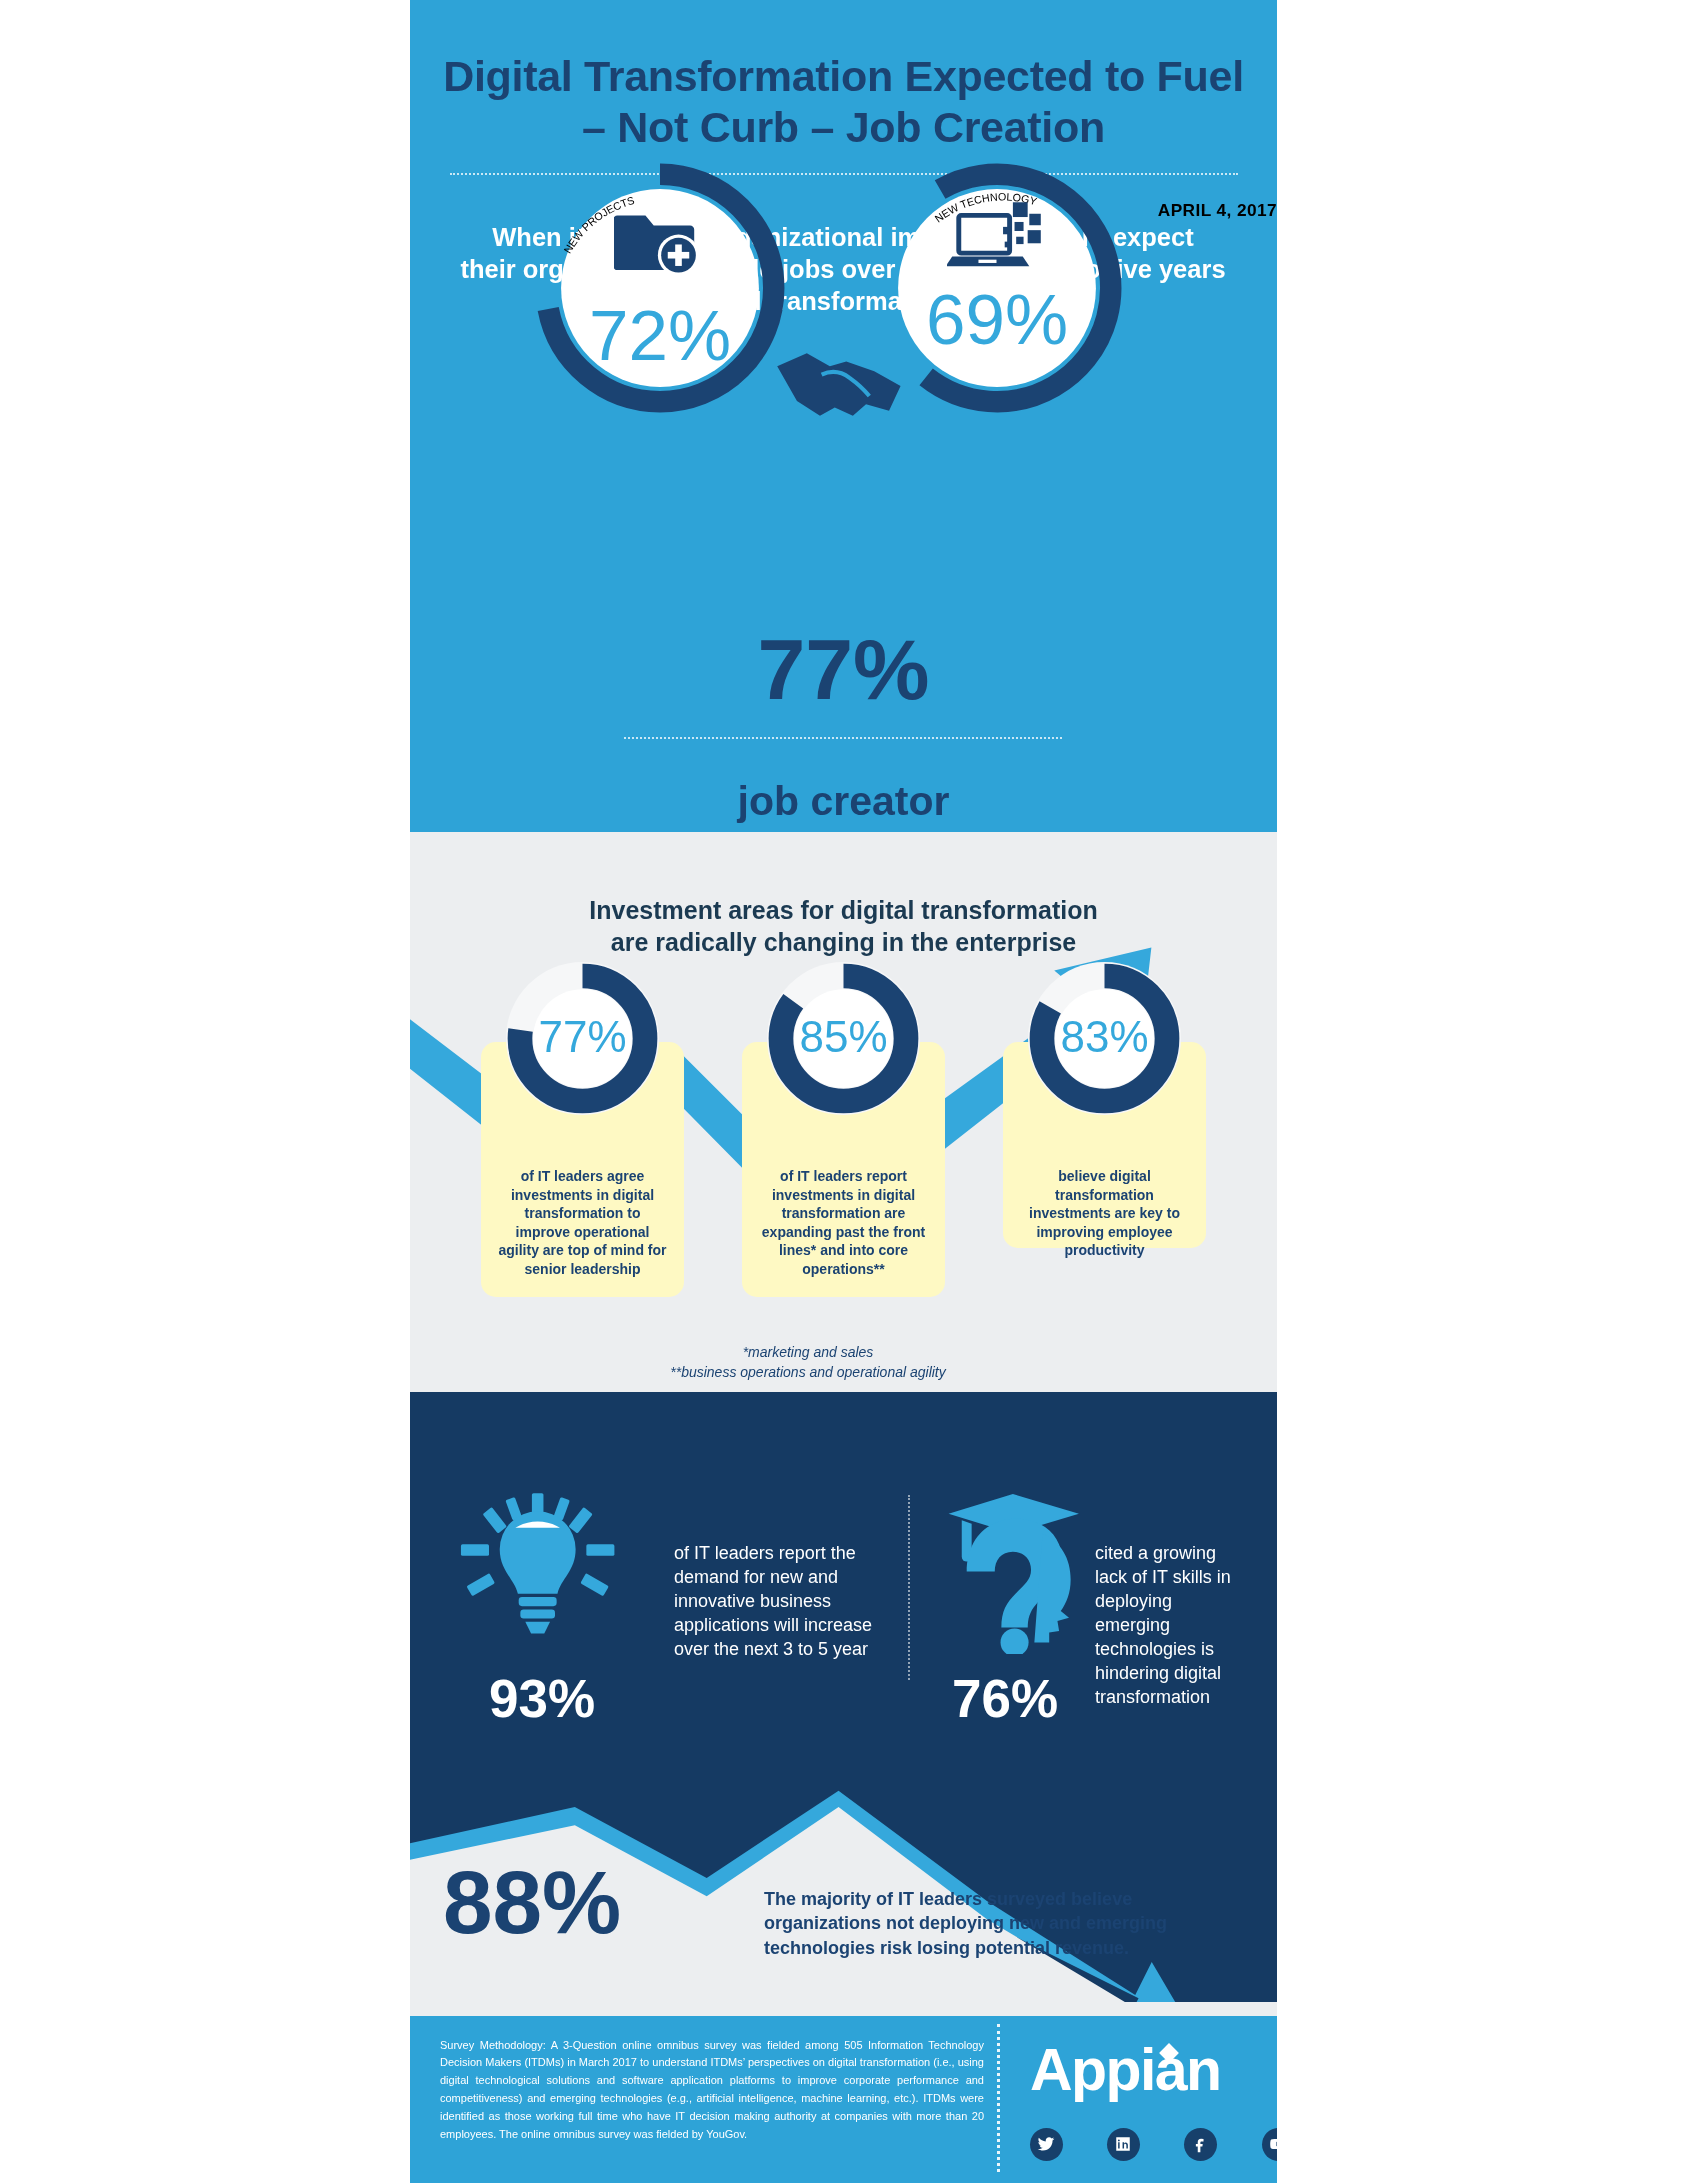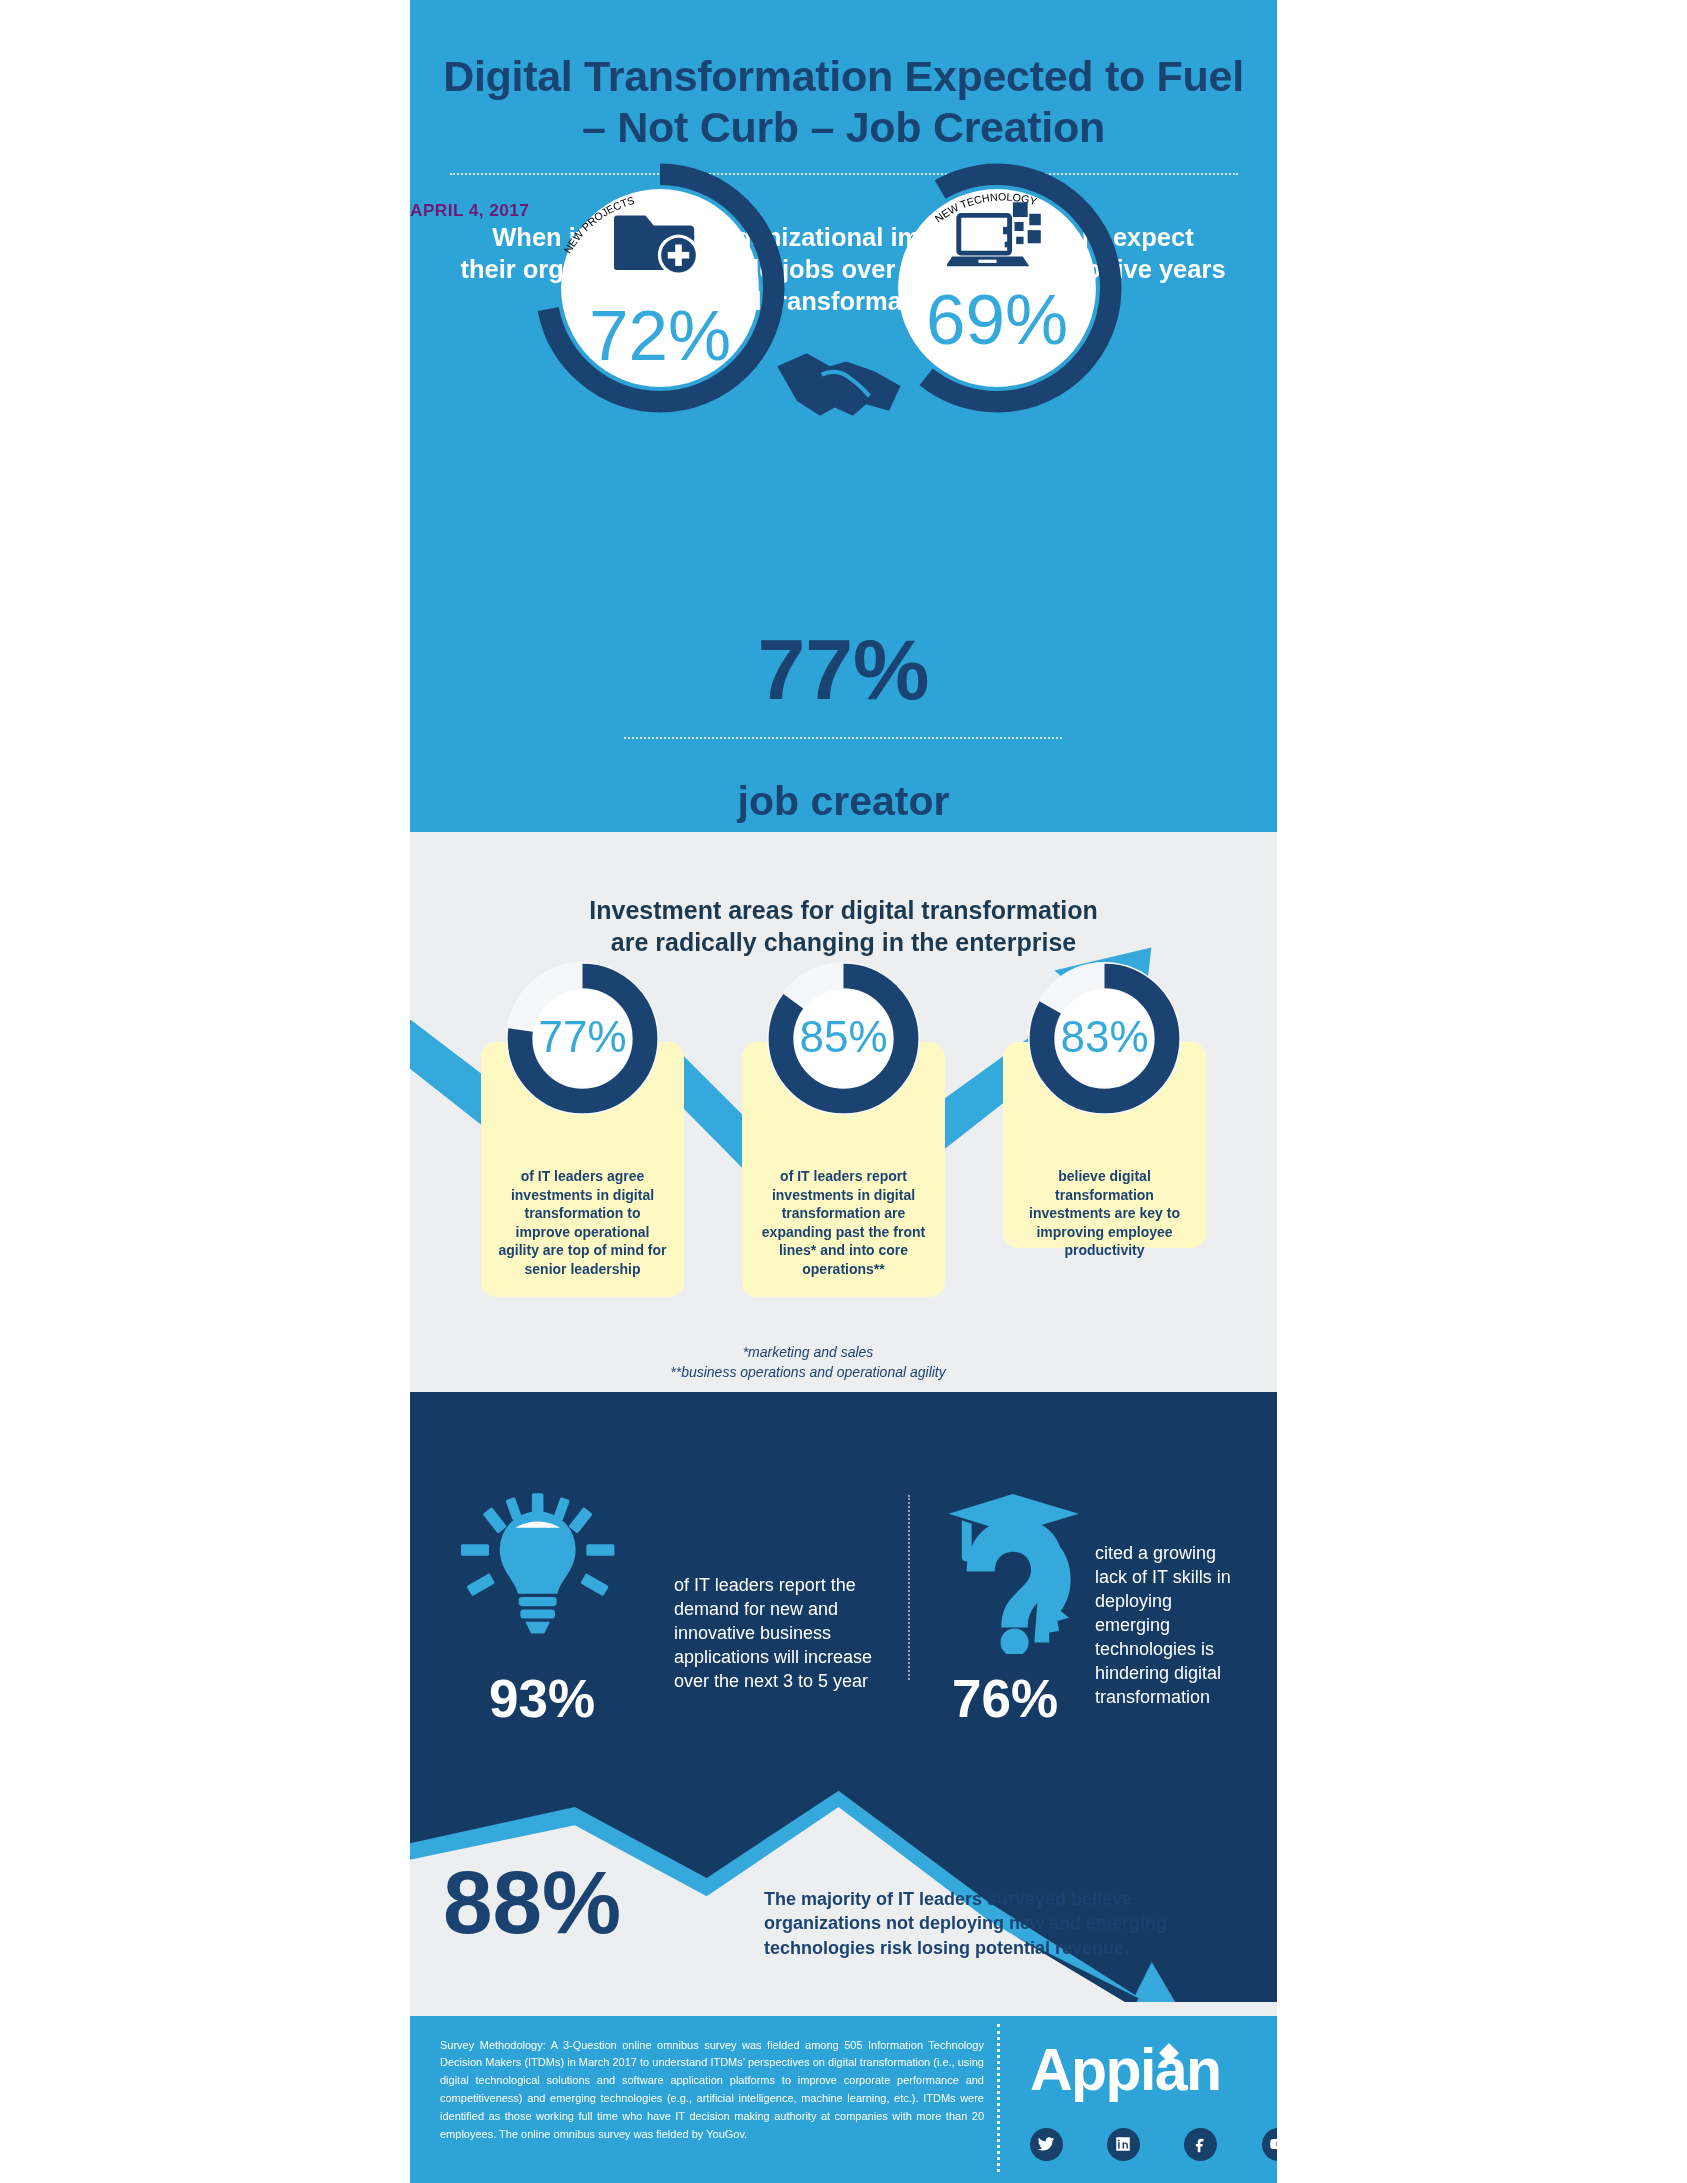--- a/index.html
+++ b/index.html
@@ -10,21 +10,21 @@
   
   .hero{position:absolute;left:0;top:0;width:867px;height:984px;background:#2ea3d7;overflow:hidden;}
   .hero-curve{position:absolute;left:-49px;bottom:-92px;width:966px;height:189px;background:#2ea3d7;border-radius:50%/100%;}
 
   .title{position:absolute;left:0;top:51px;width:867px;text-align:center;color:#1b4372;
          font-size:43px;font-weight:bold;line-height:1.18;letter-spacing:-0.3px;}
   .title .l2{display:block;}
   .dotline{position:absolute;height:0;border-top:2.5px dotted rgba(255,255,255,.75);}
   .dot-top{left:40px;top:173px;width:788px;}
 
-  .date{position:absolute;left:0;top:200px;width:867px;text-align:left;color:#701a75;
+  .date{position:absolute;left:0;top:200px;width:867px;text-align:right;color:#000000;
         font-size:17.3px;font-weight:bold;letter-spacing:0.4px;}
   .lede{position:absolute;left:49px;top:221px;width:768px;text-align:center;color:#ffffff;
         font-size:25.5px;font-weight:bold;line-height:1.26;}
   .pct-hero{position:absolute;width:100%;text-align:center;color:#35a8dc;font-size:71px;font-weight:400;
             line-height:1;}
 
   .big77{position:absolute;left:0;top:626px;width:867px;text-align:center;color:#1b4372;
          font-size:86px;font-weight:bold;line-height:1;}
   .dot-77{left:214px;top:737px;width:438px;}
   .sub77{position:absolute;left:0;top:754px;width:867px;text-align:center;color:#ffffff;
@@ -203,21 +203,21 @@
         <rect x="122" y="6" width="12" height="26" rx="2" transform="rotate(20 128 19)"></rect>
         <path d="M99,22 a46,46 0 0 1 46,46 c0,26 -18,36 -22,54 h-48 c-4,-18 -22,-28 -22,-54 a46,46 0 0 1 46,-46 z"></path>
         <rect x="76" y="126" width="46" height="11" rx="4"></rect>
         <rect x="78" y="141" width="42" height="11" rx="4"></rect>
         <path d="M84,156 h30 l-7,14 h-16 z"></path>
       </g>
       <path d="M72,42 a46,40 0 0 1 54,0 z" fill="#ffffff"></path>
     </svg>
 
     <div class="bigpct-dark" style="left:79px;top:280px;">93%</div>
-    <div class="body-dark" style="left:264px;top:150px;width:206px;margin-top:32px;">of IT leaders report the demand for new and innovative business applications will increase over the next 3 to 5 year</div>
+    <div class="body-dark" style="left:264px;top:150px;width:206px;">of IT leaders report the demand for new and innovative business applications will increase over the next 3 to 5 year</div>
 
     <svg width="165" height="165" style="position:absolute;left:527px;top:97px;" viewBox="0 0 200 200">
       <g fill="#35a8dc">
         <path d="M14,30 L92,6 L172,30 L92,54 Z"></path>
         <path d="M30,38 v44 a6,6 0 0 0 12,0 v-40 z"></path>
         <path d="M96,36 c34,0 56,22 56,52 c0,30 -22,40 -32,52 c-8,9 -10,18 -10,28 h-32 c0,-20 6,-30 18,-42 c10,-10 18,-16 18,-28 c0,-14 -10,-22 -22,-22 c-14,0 -22,10 -22,24 h-34 c0,-38 24,-64 60,-64 z"></path>
         <circle cx="94" cy="186" r="17"></circle>
         <path d="M128,54 c22,10 34,30 34,56 c0,16 -5,28 -12,38 l10,8 -14,4 2,12 -12,2 0,12 -18,0" fill="#35a8dc"></path>
       </g>
     </svg>

